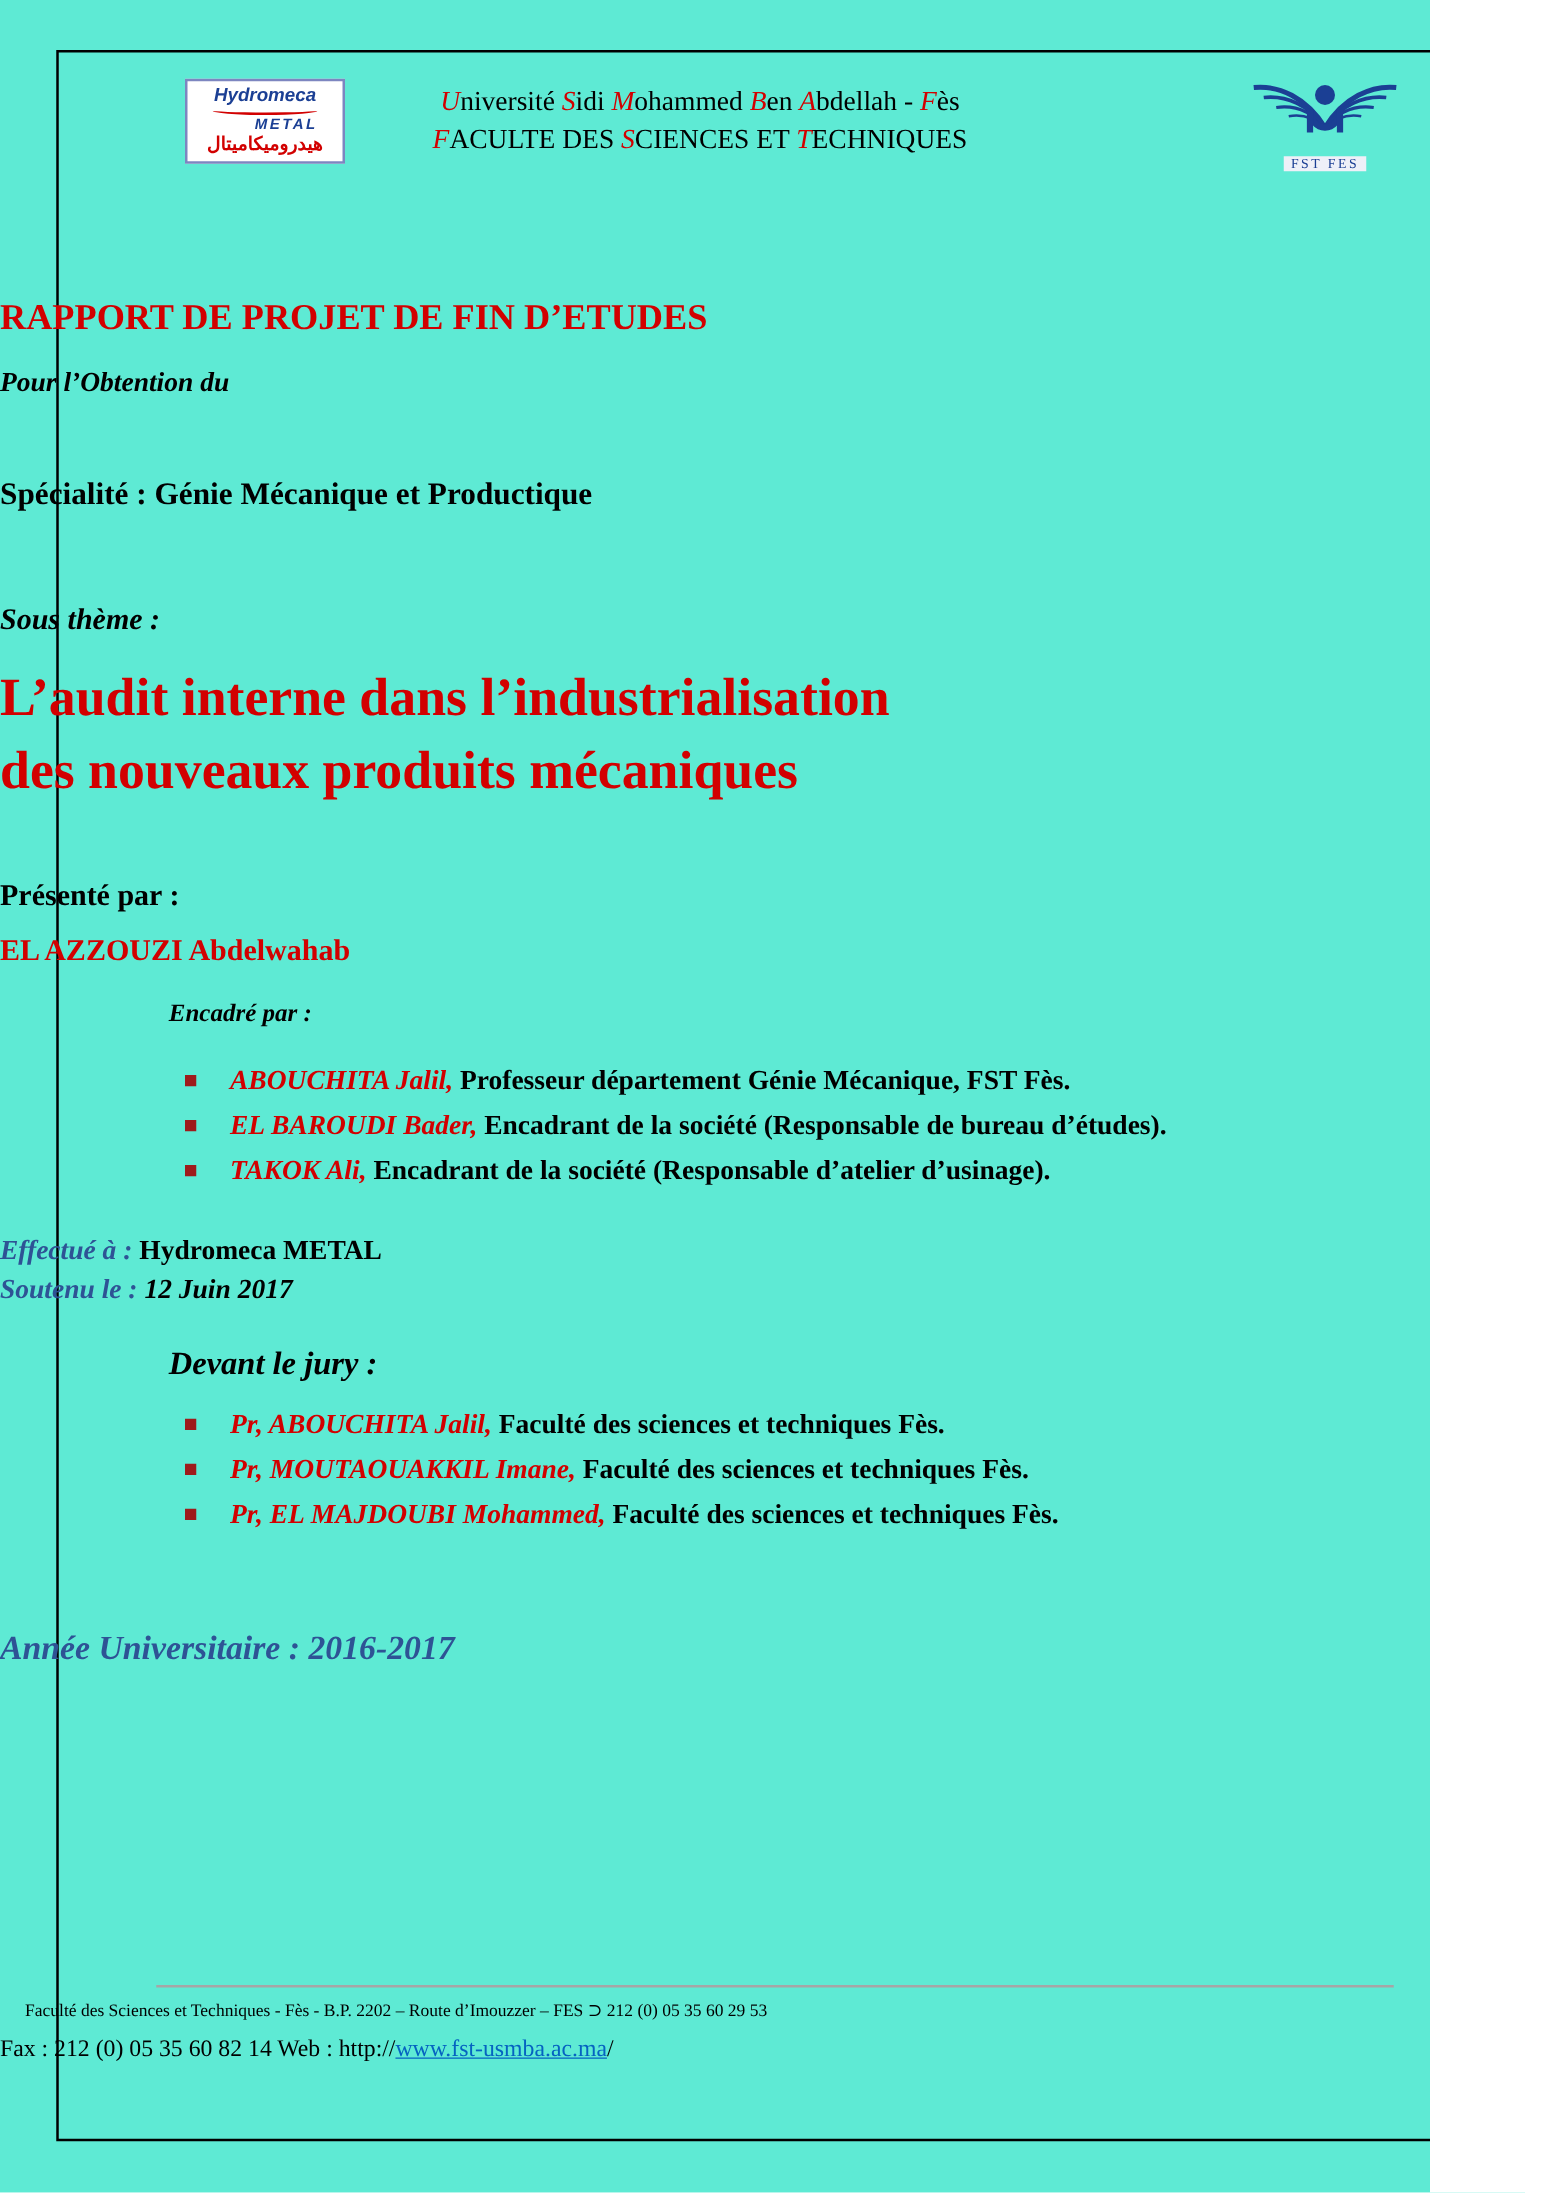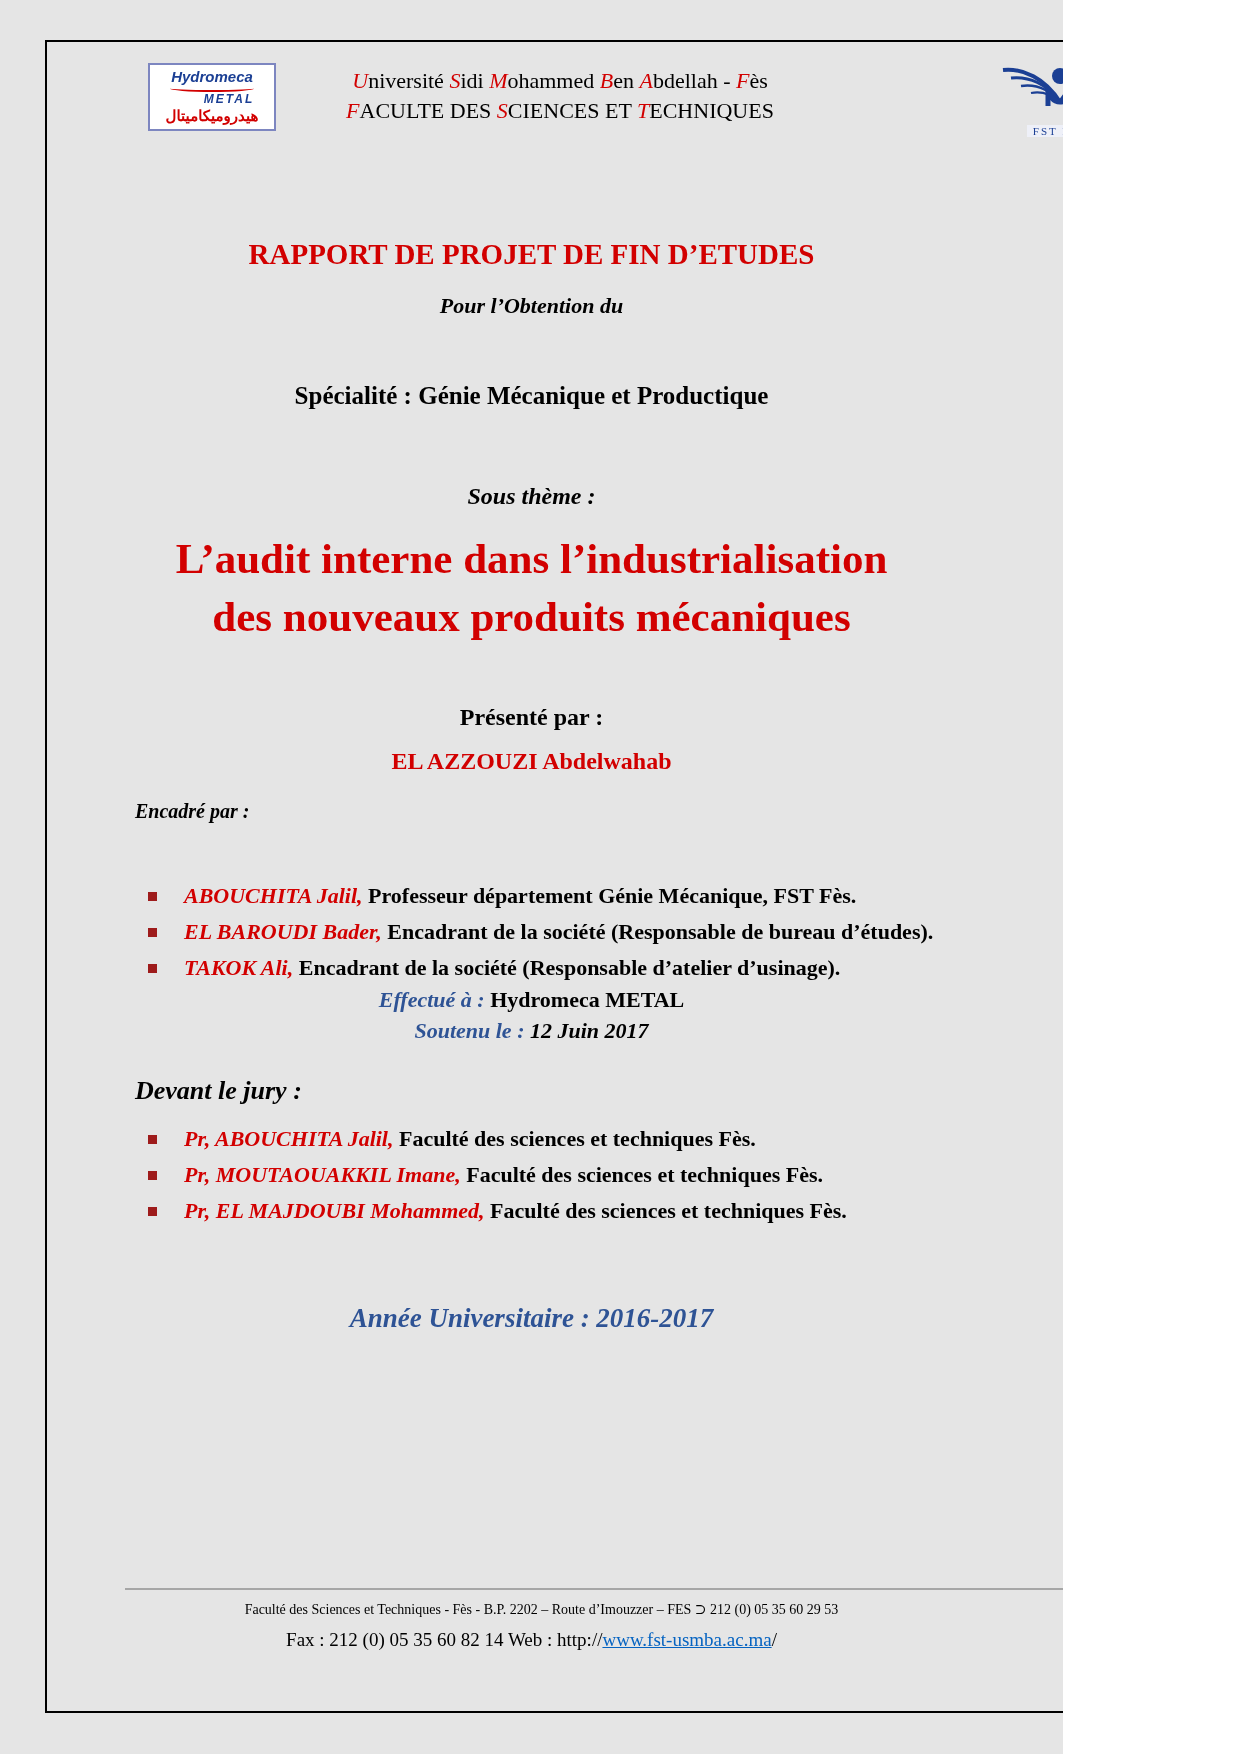--- a/index.html
+++ b/index.html
@@ -1,24 +1,24 @@
 <!DOCTYPE html>
 <html style="--red: #d20000; --blue: #2e5395; --link: #0563c1; --navy: #1b3f94;"><head>
 <meta charset="utf-8">
 <style>
   html, body { margin: 0; padding: 0; background: #ffffff; }
   .page {
-    position: relative; width: 1063px; height: 1754px; background: #e5e5e5;
+    position: relative; width: 1144px; height: 1754px; background: #5eead4;
     font-family: "Liberation Serif", "DejaVu Serif", serif; color: #000; overflow: hidden;
   }
   .frame {
     position: absolute; left: 45px; top: 40px; width: 1150px; height: 1673px;
     border: 2px solid #000; box-sizing: border-box;
   }
-  .abs { position: absolute; left: 0; right: 0; text-align: center; }
+  .abs { position: absolute; left: 0; right: 0; }
   .blue { color: var(--blue); }
   .i { font-style: italic; }
   .ri { color: var(--red); font-style: italic; }
 
   
   .logo-hydromeca {
     position: absolute; left: 148px; top: 63px; width: 128px; height: 68px;
     border: 2px solid #7d86c0; box-sizing: border-box; background: #fff;
     display: flex; flex-direction: column; align-items: center; justify-content: center;
     line-height: 1.05;
@@ -50,21 +50,21 @@
   .main-title   { top: 530px; font-size: 43px; font-weight: bold; color: var(--red); line-height: 58px; }
   .presente     { top: 704px; font-size: 24px; font-weight: bold; }
   .candidate    { top: 748px; font-size: 24px; font-weight: bold; color: var(--red); }
 
   .encadre-label { position: absolute; left: 135px; top: 800px; font-size: 20px;
     font-weight: bold; font-style: italic; }
   .jury-label    { position: absolute; left: 135px; top: 1076px; font-size: 26px;
     font-weight: bold; font-style: italic; }
 
   .item-list { position: absolute; left: 148px; right: 80px; font-size: 22px; font-weight: bold; }
-  .sup-list  { top: 851px; margin-top: 32px; }
+  .sup-list  { top: 851px; }
   .jury-list { top: 1126px; }
   .list-item { display: flex; align-items: center; margin-bottom: 10px; }
   .bullet { width: 9px; height: 9px; background: #9e1b1b; margin-right: 27px; flex: none; }
   .person-name { color: var(--red); font-style: italic; white-space: pre; }
   .person-desc { color: #000; }
 
   .venue { top: 984px; font-size: 22px; font-weight: bold; line-height: 31px; }
 
   .year { top: 1303px; font-size: 27px; font-weight: bold; font-style: italic; color: var(--blue); }
 

